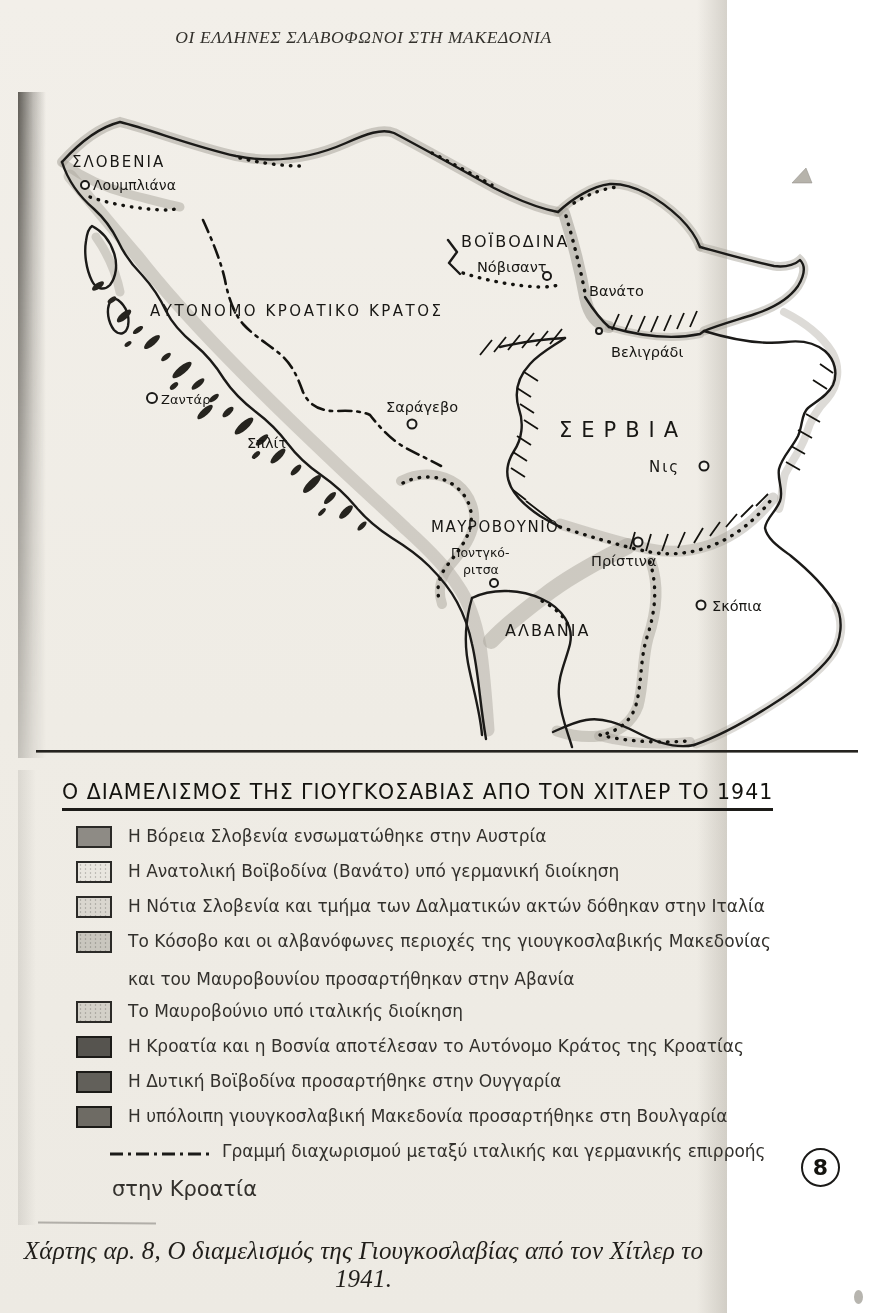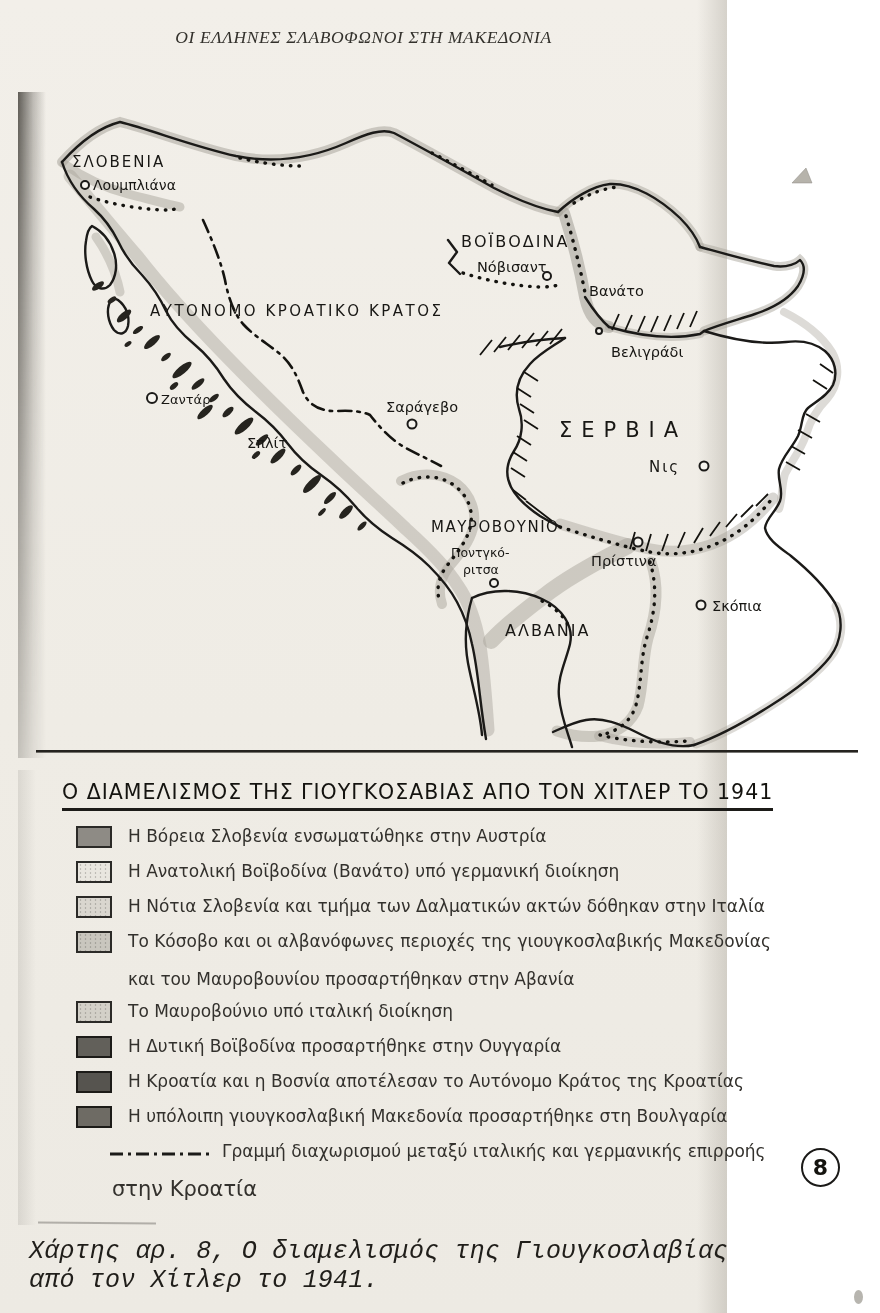--- a/index.html
+++ b/index.html
@@ -17,23 +17,23 @@
   .scan-right{position:absolute;right:0;top:0;width:30px;height:1313px;
     background:linear-gradient(to left,rgba(110,104,92,.22),rgba(110,104,92,0));}
   .corner-speck{position:absolute;left:854px;top:1290px;width:9px;height:14px;
     background:rgba(95,90,78,.45);border-radius:50%;}
   .stray-line{position:absolute;left:38px;top:1222px;width:118px;height:2px;
     background:rgba(40,38,33,.3);transform:rotate(.6deg);}
   
   .header{position:absolute;top:27px;left:0;width:100%;text-align:center;
     font-family:"Liberation Serif",serif;font-style:italic;font-size:17.5px;
     letter-spacing:.6px;color:#33312c;}
-  .caption{position:absolute;top:1237px;left:0;width:100%;
-    font-family:Liberation Mono, monospace;font-style:italic;font-size:25px;
-    letter-spacing:.2px;color:#201e1a;padding-left:29px;}
+  .caption{position:absolute;top:1237px;left:0;width:100%;text-align:center;
+    font-family:Liberation Serif, serif;font-style:italic;font-size:25px;
+    letter-spacing:.2px;color:#201e1a;}
   
   .map-svg{position:absolute;left:0;top:0;width:880px;height:770px;}
   .map-svg text{font-family:"DejaVu Sans",sans-serif;fill:#181714;}
   
   .legend{position:absolute;left:62px;top:764px;width:740px;}
   .legend-title{display:inline-block;margin-top:16px;font-size:20.5px;letter-spacing:1px;
     color:#14130f;border-bottom:3px solid #1c1b18;padding-bottom:4px;white-space:nowrap;}
   .legend-items{margin-top:15px;}
   .lg-row{display:flex;height:26px;margin-bottom:9px;}
   .swatch{width:36px;height:22px;border:2px solid #2b2a27;box-sizing:border-box;
@@ -213,31 +213,31 @@
       </div>
 
       <div class="lg-row">
         <span class="swatch speckle" style="background-color: rgb(201, 198, 190);"></span>
         <span class="lg-text">Το Κόσοβο και οι αλβανόφωνες περιοχές της γιουγκοσλαβικής Μακεδονίας</span>
       </div>
       <div class="lg-cont">και του Μαυροβουνίου προσαρτήθηκαν στην Αβανία</div>
 
       <div class="lg-row">
         <span class="swatch speckle" style="background-color: rgb(211, 208, 200);"></span>
-        <span class="lg-text">Το Μαυροβούνιο υπό ιταλική διοίκηση</span>
+        <span class="lg-text">Το Μαυροβούνιο υπό ιταλικής διοίκηση</span>
+      </div>
+
+      <div class="lg-row">
+        <span class="swatch dark" style="background-color: rgb(86, 84, 79);"></span>
+        <span class="lg-text">Η Κροατία και η Βοσνία αποτέλεσαν το Αυτόνομο Κράτος της Κροατίας</span>
       </div>
 
       <div class="lg-row">
         <span class="swatch dark" style="background-color: rgb(98, 96, 90);"></span>
         <span class="lg-text">Η Δυτική Βοϊβοδίνα προσαρτήθηκε στην Ουγγαρία</span>
-      </div>
-
-      <div class="lg-row">
-        <span class="swatch dark" style="background-color: rgb(86, 84, 79);"></span>
-        <span class="lg-text">Η Κροατία και η Βοσνία αποτέλεσαν το Αυτόνομο Κράτος της Κροατίας</span>
       </div>
 
       <div class="lg-row">
         <span class="swatch dark" style="background-color: rgb(110, 107, 100);"></span>
         <span class="lg-text">Η υπόλοιπη γιουγκοσλαβική Μακεδονία προσαρτήθηκε στη Βουλγαρία</span>
       </div>
 
       <div class="lg-row">
         <span class="dashdot-wrap">
           <svg width="100" height="8" viewBox="0 0 100 8">

